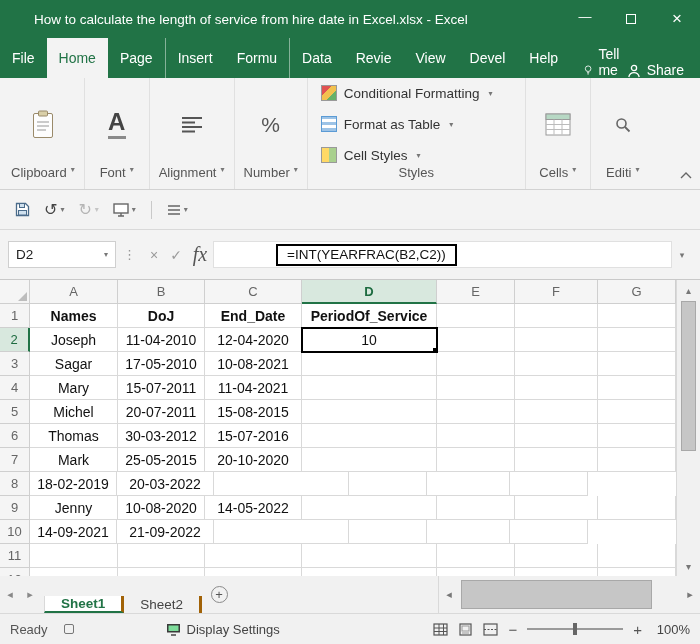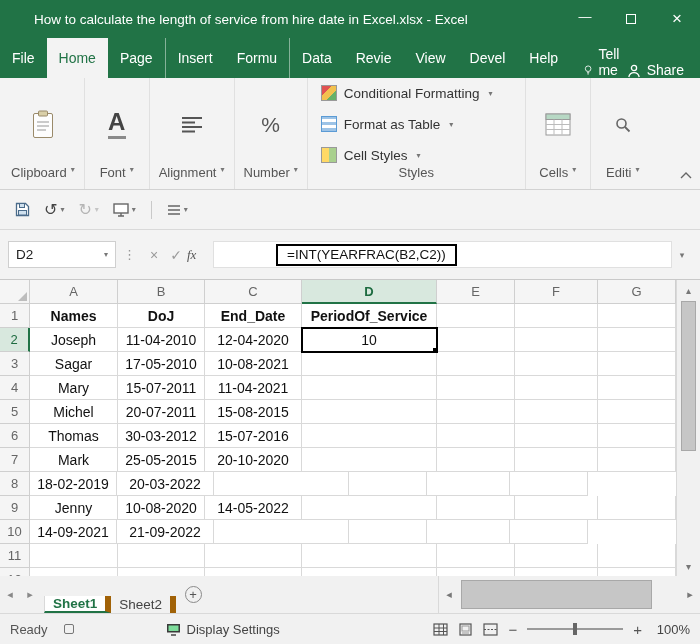--- a/index.html
+++ b/index.html
@@ -54,21 +54,21 @@
   .qbtn.disabled{color:#b5b5b5;}
   .qbtn.disabled .dd{color:#c5c5c5;}
   .qsep{width:1px;height:18px;background:#c9c9c9;margin:0 6px;}
 
   
   .formulabar{flex:0 0 50px;background:#f3f3f3;display:flex;align-items:center;padding:0 8px;border-bottom:1px solid #c9c9c9;}
   .namebox{width:108px;height:27px;background:#fff;border:1px solid #cfcfcf;display:flex;align-items:center;font-size:13.5px;padding:0 7px;color:#222;}
   .nb-dd{margin-left:auto;font-size:8px;color:#777;}
   .fb-dots{color:#999;padding:0 7px;font-size:13px;}
   .fb-btn{width:22px;text-align:center;color:#9a9a9a;font-size:14px;}
-  .fb-fx{font-style:italic;font-family:"Liberation Serif","DejaVu Serif",serif;color:#555;font-size:13px;width:26px;}
+  .fb-fx{font-style:italic;font-family:"Liberation Serif","DejaVu Serif",serif;color:#555;font-size:20px;width:26px;text-align:center;}
   .fb-input{flex:1;height:27px;background:#fff;border:1px solid #e0e0e0;display:flex;align-items:center;padding-left:4px;font-size:13.5px;overflow:hidden;}
   .formula-box{border:2px solid #000;padding:1px 9px 2px;white-space:nowrap;margin-left:58px;color:#111;}
   .fb-expand{width:20px;text-align:center;color:#777;font-size:9px;}
 
   
   .gridwrap{flex:1 1 auto;display:flex;overflow:hidden;background:#fff;}
   .grid{width:676px;overflow:hidden;background:#fff;}
   .g-row{display:flex;height:24px;}
   .g-cell{border-right:1px solid #d9d9d9;border-bottom:1px solid #d9d9d9;display:flex;align-items:center;justify-content:center;font-size:14px;color:#111;overflow:hidden;white-space:nowrap;}
   .c0{flex:0 0 30px;}.c1{flex:0 0 88px;}.c2{flex:0 0 87px;}.c3{flex:0 0 97px;}
@@ -84,21 +84,21 @@
 
   .vscroll{flex:0 0 24px;background:#f1f1f1;border-left:1px solid #d9d9d9;display:flex;flex-direction:column;align-items:center;}
   .varrow{height:20px;display:flex;align-items:center;justify-content:center;color:#777;font-size:10px;width:100%;}
   .vtrack{flex:1;width:100%;padding:1px 4px;}
   .vthumb{width:100%;height:150px;background:#c6c6c6;border:1px solid #a8a8a8;}
 
   
   .sheetbar{flex:0 0 30px;background:#f1f1f1;border-bottom:1px solid #d9d9d9;display:flex;align-items:stretch;font-size:13.5px;}
   .snav{width:20px;display:flex;align-items:center;justify-content:center;color:#888;font-size:11px;}
   .sheet-tabs{display:flex;margin-left:4px;}
-  .sheet-tab{padding:0 8px;display:flex;align-items:center;color:#444;border-right:6px solid #a16207;margin-top:20px;}
+  .sheet-tab{padding:0 16px;display:flex;align-items:center;color:#444;border-right:3px solid #a16207;margin-top:20px;}
   .sheet-tab:first-child{border-left:1px solid #d9d9d9;}
   .sheet-tab.active{background:#fff;color:var(--accent);font-weight:bold;border-bottom:2px solid var(--accent);}
   .addsheet{width:34px;display:flex;align-items:center;justify-content:center;}
   .addsheet span{width:17px;height:17px;border:1px solid #8a8a8a;border-radius:50%;display:flex;align-items:center;justify-content:center;font-size:13px;color:#555;line-height:1;padding-bottom:1px;}
   .hscroll{margin-left:auto;width:262px;display:flex;align-items:center;border-left:1px solid #d9d9d9;background:#f1f1f1;}
   .harrow{width:20px;text-align:center;color:#777;font-size:11px;}
   .htrack{flex:1;height:100%;display:flex;align-items:center;padding:4px 2px;}
   .hthumb{height:100%;width:88%;background:#c6c6c6;border:1px solid #a8a8a8;}
 
   

